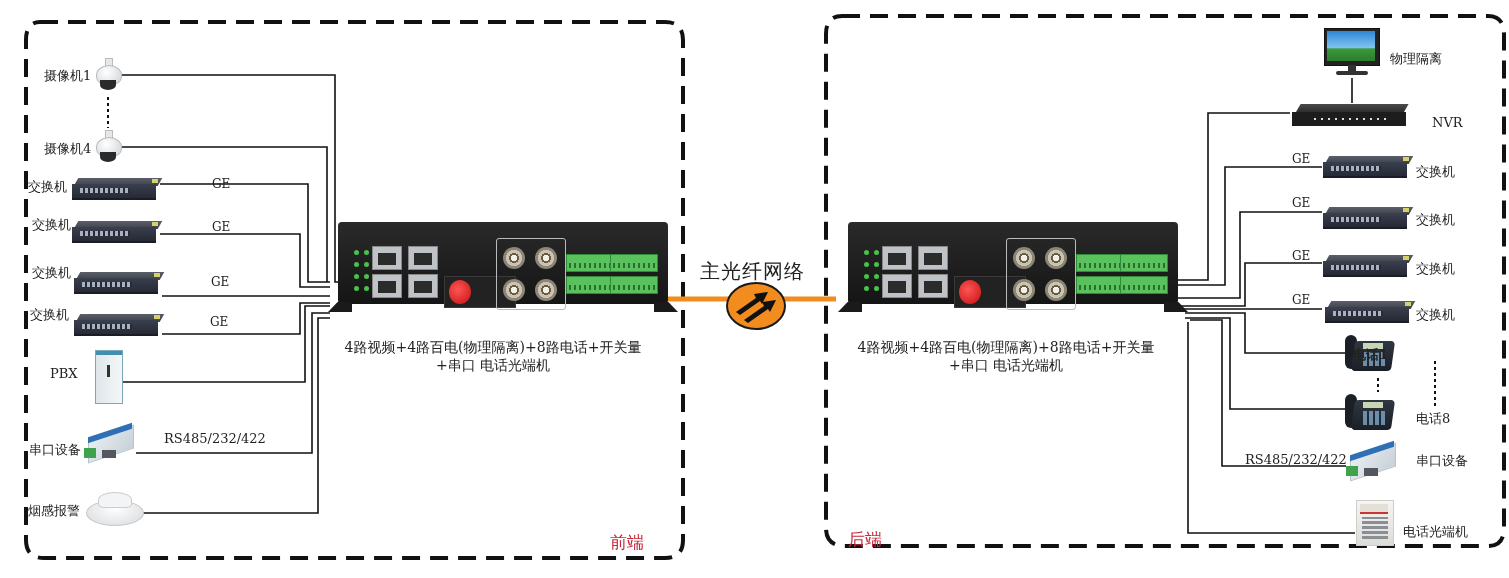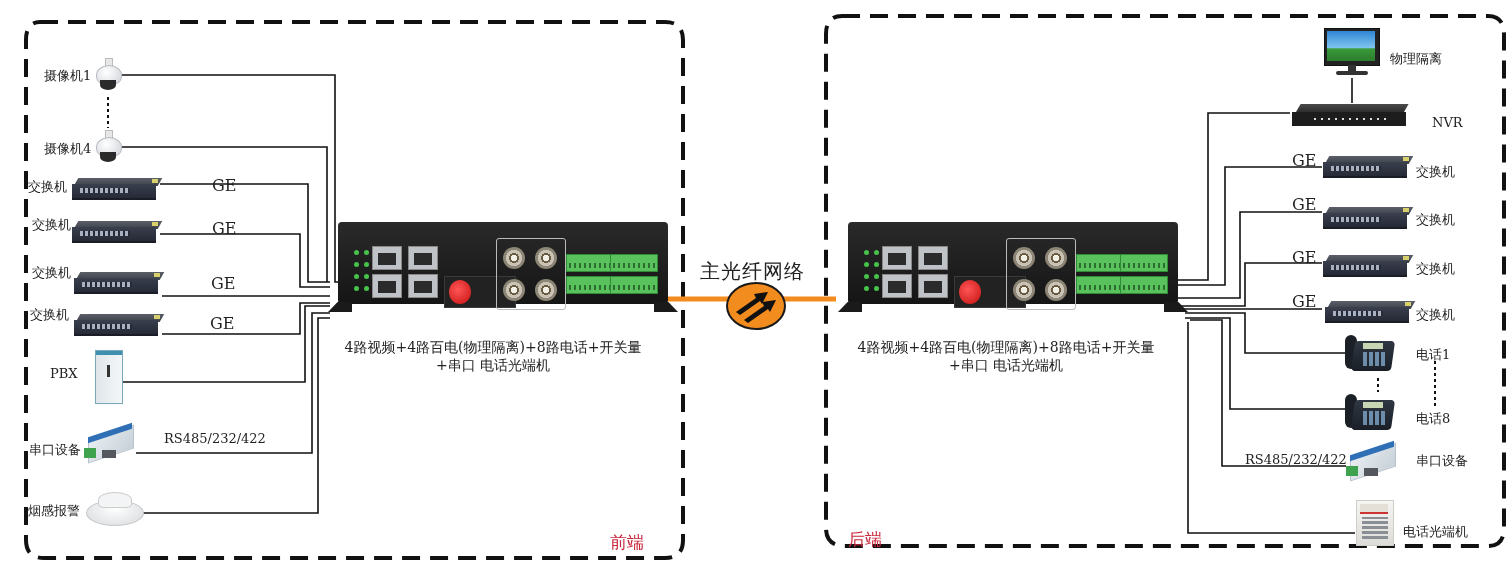--- a/index.html
+++ b/index.html
@@ -1,20 +1,20 @@
 <!DOCTYPE html>
 <html><head>
 <meta charset="utf-8">
 <style>
   html, body { margin:0; padding:0; background:#ffffff; }
   body { width:1509px; height:578px; position:relative; overflow:hidden;
          font-family:"DejaVu Serif", "Liberation Serif", serif; color:#222; }
   svg.wires { position:absolute; left:0; top:0; width:1509px; height:578px; }
   .lbl { position:absolute; font-size:13px; white-space:nowrap; color:#222; line-height:1; }
-  .lbl-ge { font-size:16px; }
+  .lbl-ge { font-size:12px; }
   .caption { position:absolute; font-size:14px; text-align:center; line-height:18px; color:#222; white-space:nowrap; }
   .zone-label { position:absolute; font-size:17px; color:#c8283c; }
   .net-label { position:absolute; font-size:20px; color:#222; letter-spacing:1px; }
 
   
   .switch { position:absolute; width:88px; height:22px; }
   .switch .top { position:absolute; left:4px; top:0; width:84px; height:8px; background:linear-gradient(#5b5f69,#3c4049); transform:skewX(-30deg); }
   .switch .front { position:absolute; left:0; top:6px; width:84px; height:14px; background:linear-gradient(#3a3f4e,#262a36); border-bottom:2px solid #1a1d26; }
   .switch .ports { position:absolute; left:8px; top:10px; width:50px; height:5px;
      background:repeating-linear-gradient(90deg,#a9b0c0 0 3px,#262a36 3px 5px); }
@@ -284,21 +284,21 @@
     <div class="led"></div>
   </div>
 <div class="lbl" style="left:1416px;top:308px;">交换机</div>
 
 <div class="phone" style="left:1345px;top:333px;">
     <div class="handset"></div>
     <div class="body"></div>
     <div class="screen"></div>
     <div class="keys"></div>
   </div>
-<div class="lbl" style="left:1416px;top:348px;">电话1</div>
+<div class="lbl" style="left:1353px;top:348px;font-weight:bold;">电话1</div>
 
 <div class="phone" style="left:1345px;top:392px;">
     <div class="handset"></div>
     <div class="body"></div>
     <div class="screen"></div>
     <div class="keys"></div>
   </div>
 <div class="lbl" style="left:1416px;top:412px;">电话8</div>
 
 <div class="lbl" style="left:1245px;top:453px;">RS485/232/422</div>

